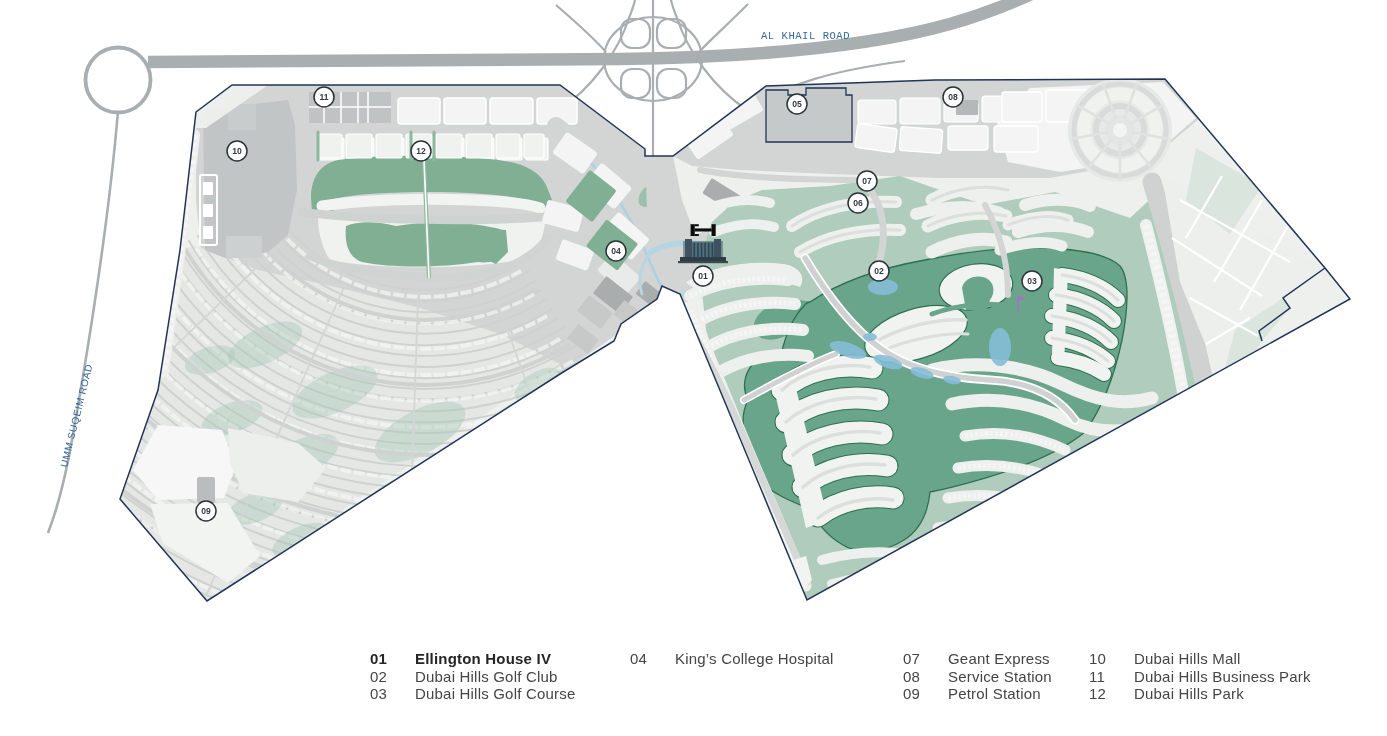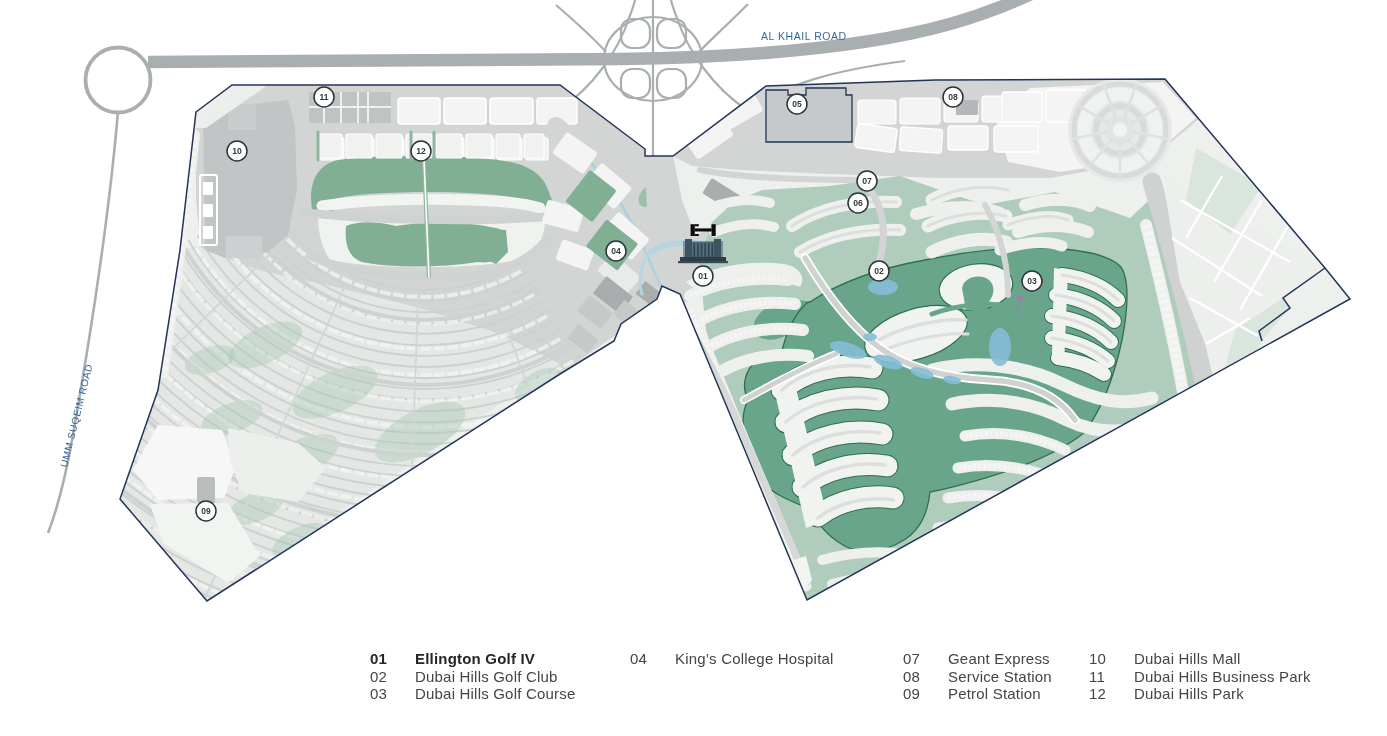--- a/index.html
+++ b/index.html
@@ -389,26 +389,26 @@
 <circle cx="324" cy="97" r="10" fill="#ffffff" stroke="#2b3338" stroke-width="1.5"></circle>
 <text x="324" y="100.2" text-anchor="middle" font-family="Liberation Sans, sans-serif" font-size="8.6" font-weight="bold" fill="#34393d" letter-spacing="0">11</text>
 <circle cx="421" cy="151" r="10" fill="#ffffff" stroke="#2b3338" stroke-width="1.5"></circle>
 <text x="421" y="154.2" text-anchor="middle" font-family="Liberation Sans, sans-serif" font-size="8.6" font-weight="bold" fill="#34393d" letter-spacing="0">12</text>
 <g fill="#9b7bb8">
         <rect x="1017" y="295" width="1.6" height="18"></rect>
         <path d="M1018,295 L1026,298 L1018,302 Z"></path>
       </g>
 </svg>
 
-<div class="rlabel" style="left:761px;top:30px;">AL KHAIL ROAD</div>
+<div class="rlabel" style="left:761px;top:30px;font-family:Liberation Mono, monospace;">AL KHAIL ROAD</div>
 <div class="rlabel" style="left:22px;top:408px;transform:rotate(-76deg);width:110px;font-size:10px;">UMM SUQEIM ROAD</div>
 
 <div class="legend">
   <div class="col" style="left:370px;">
-    <div class="row"><span class="num"><b>01</b></span><b>Ellington Golf IV</b></div>
+    <div class="row"><span class="num"><b>01</b></span><b>Ellington House IV</b></div>
     <div class="row"><span class="num">02</span>Dubai Hills Golf Club</div>
     <div class="row"><span class="num">03</span>Dubai Hills Golf Course</div>
   </div>
   <div class="col" style="left:630px;">
     <div class="row"><span class="num">04</span>King’s College Hospital</div>
   </div>
   <div class="col" style="left:903px;">
     <div class="row"><span class="num">07</span>Geant Express</div>
     <div class="row"><span class="num">08</span>Service Station</div>
     <div class="row"><span class="num">09</span>Petrol Station</div>

